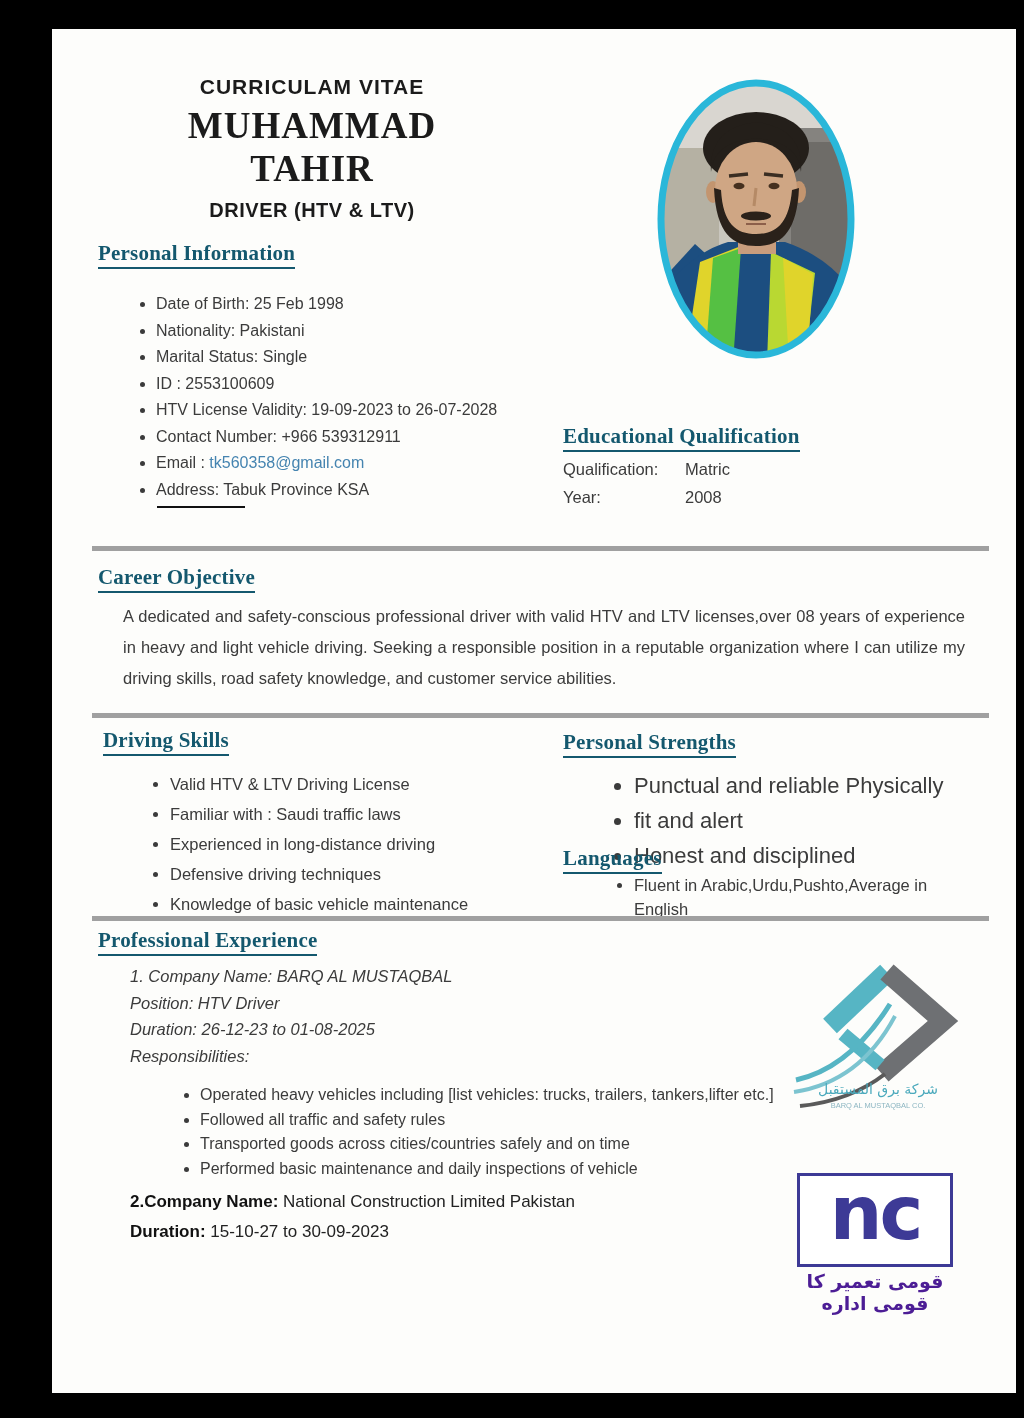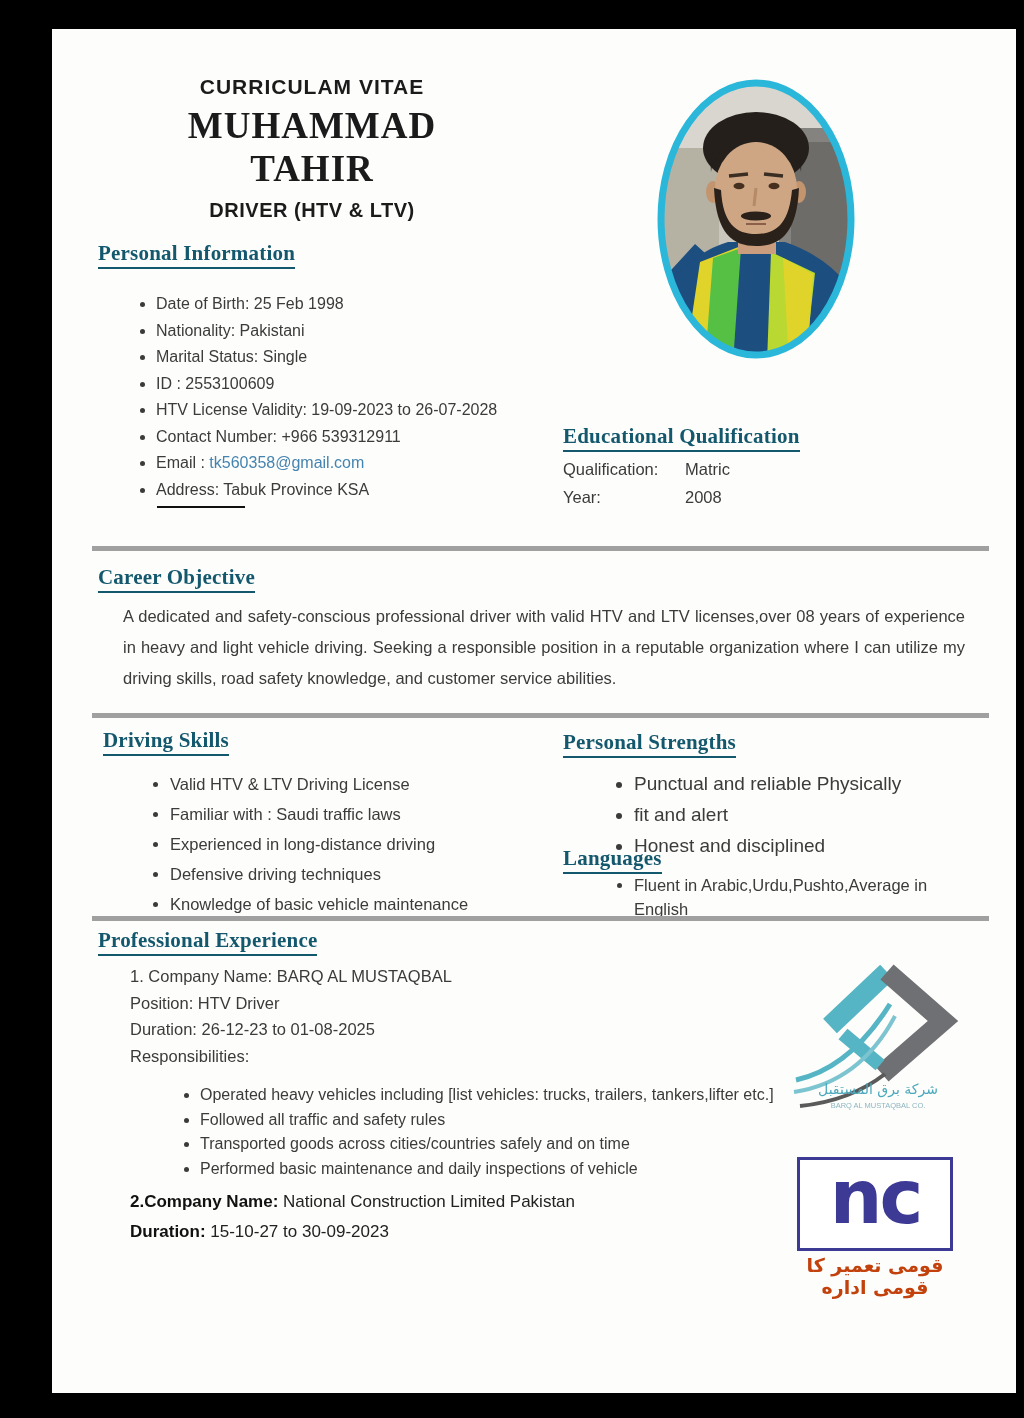--- a/index.html
+++ b/index.html
@@ -34,42 +34,42 @@
   .email-link{color:#4584b0;text-decoration:none;}
   .edu-block{left:511px;top:431px;width:400px;font-size:16.5px;color:#3b3b3b;}
   .edu-row{margin-bottom:9px;}
   .edu-row .lbl{display:inline-block;width:122px;}
   .addr-line{left:105px;top:477px;width:88px;height:2px;background:#111;}
   .divider{left:40px;width:897px;height:5px;background:#a0a0a0;}
   .career-para{left:71px;top:572px;width:842px;font-size:16.5px;line-height:31px;
     color:#3b3b3b;text-align:justify;text-align-last:left;}
   .driving-list{left:92px;top:746px;width:380px;font-size:16.5px;}
   .driving-list li{margin-bottom:11px;}
-  .strengths-list{left:556px;top:744px;width:340px;font-size:19px;}
+  .strengths-list{left:556px;top:744px;width:340px;font-size:22px;}
   .strengths-list li{margin-bottom:9px;}
   .lang-list{left:556px;top:844px;width:312px;font-size:16.5px;line-height:24px;}
   .job{color:#3b3b3b;font-size:16.5px;}
-  .job p{margin:0 0 7.5px 0;}
+  .job p{margin:0 0 7.5px 0;font-style:italic;}
   .resp-list{left:122px;top:1057px;width:640px;font-size:16px;}
   .resp-list li{margin-bottom:6.5px;}
   .job2{left:78px;top:1163px;font-size:17px;color:#222;}
   .job2 p{margin:0 12px 10px 0;}
   .job2 .b{font-weight:bold;color:#111;}
   
   .photo{left:601px;top:47px;width:207px;height:287px;}
   
   .barq-logo{left:736px;top:933px;width:180px;height:158px;}
   
   .nc-logo{left:745px;top:1128px;width:156px;text-align:center;}
   .nc-box{border:3px solid #3d3a96;background:#fff;height:88px;
-    display:flex;align-items:center;justify-content:center;}
+    display:flex;align-items:center;justify-content:center;margin-top:16px;}
   .nc-letters{font-family:"DejaVu Sans", sans-serif;font-weight:bold;font-size:74px;
     color:#3d3a96;line-height:.8;letter-spacing:-3px;margin-top:-12px;}
   .nc-urdu{font-family:"DejaVu Sans", sans-serif;font-weight:bold;font-size:19px;
-    color:#c2410c;margin-top:3px;direction:rtl;}
+    color:#4c1d95;margin-top:3px;direction:rtl;}
   .barq-arabic{font-family:"DejaVu Sans", sans-serif;}
 </style>
 </head>
 <body>
 
 <div class="page">
 
   <div class="abs header">
     <div class="cv-label">CURRICULAM VITAE</div>
     <div class="cv-name">MUHAMMAD TAHIR</div>

